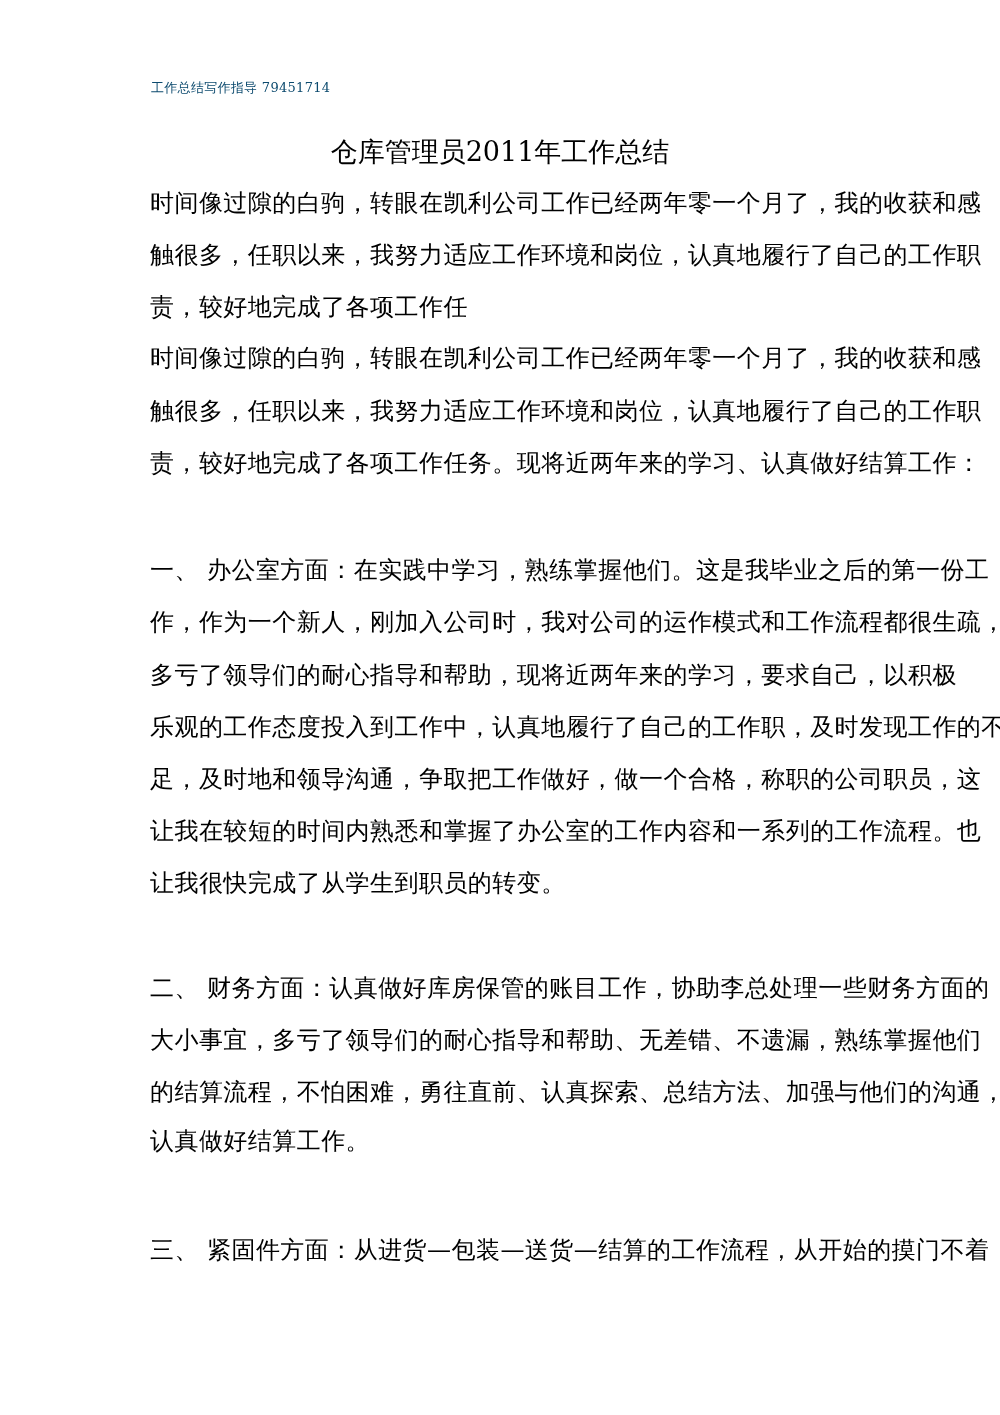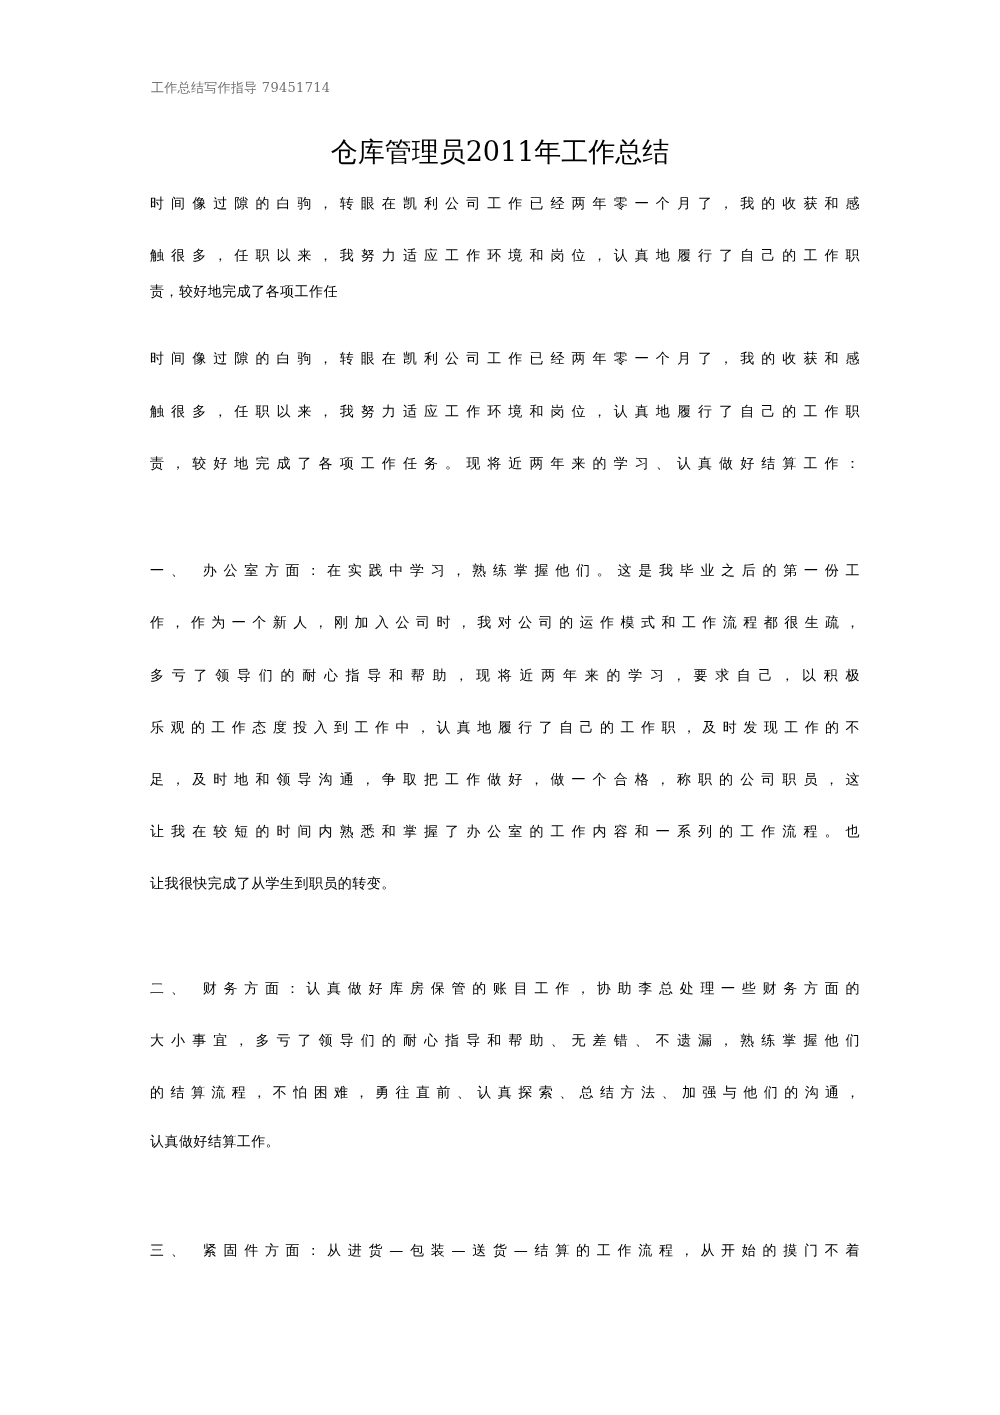--- a/index.html
+++ b/index.html
@@ -13,59 +13,59 @@
       position: relative;
       overflow: hidden;
       font-family: "DejaVu Serif", "Liberation Serif", serif;
       color: #000000;
     }
     .header-note {
       position: absolute;
       left: 151px;
       top: 79px;
       font-size: 13px;
-      color: #737373;
+      color: #0c4a6e;
       letter-spacing: 0.3px;
     }
     .title {
       position: absolute;
       left: 0;
       width: 1000px;
       top: 132px;
       text-align: center;
       font-size: 27px;
       line-height: 40px;
       font-weight: normal;
       margin: 0;
     }
     .line {
       position: absolute;
       left: 150px;
       width: 710px;
-      font-size: 14px;
+      font-size: 24px;
       line-height: 30px;
       white-space: nowrap;
       letter-spacing: 0.45px;
     }
     .line.justify {
       text-align: justify;
       text-align-last: justify;
     }
   </style>
 </head>
 <body>
 
 <div class="header-note">工作总结写作指导  79451714</div>
 
 <h1 class="title">仓库管理员2011年工作总结</h1>
 
 <div>
   <div class="line justify" style="top:188px">时间像过隙的白驹，转眼在凯利公司工作已经两年零一个月了，我的收获和感</div>
   <div class="line justify" style="top:240px">触很多，任职以来，我努力适应工作环境和岗位，认真地履行了自己的工作职</div>
-  <div class="line" style="top:276px">责，较好地完成了各项工作任</div>
+  <div class="line" style="top:292px">责，较好地完成了各项工作任</div>
 </div>
 
 <div>
   <div class="line justify" style="top:343px">时间像过隙的白驹，转眼在凯利公司工作已经两年零一个月了，我的收获和感</div>
   <div class="line justify" style="top:396px">触很多，任职以来，我努力适应工作环境和岗位，认真地履行了自己的工作职</div>
   <div class="line justify" style="top:448px">责，较好地完成了各项工作任务。现将近两年来的学习、认真做好结算工作：</div>
 </div>
 
 <div>
   <div class="line justify" style="top:555px">一、  办公室方面：在实践中学习，熟练掌握他们。这是我毕业之后的第一份工</div>

